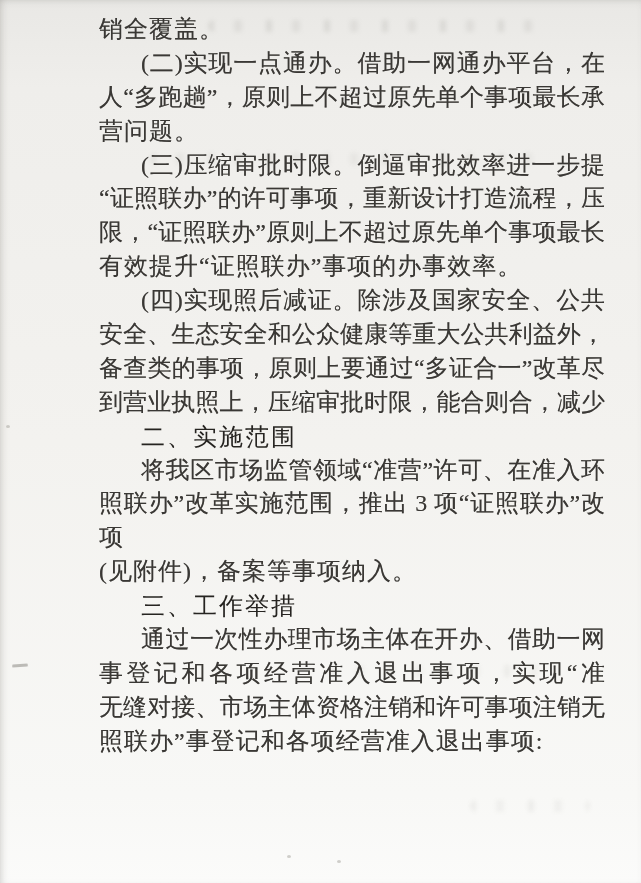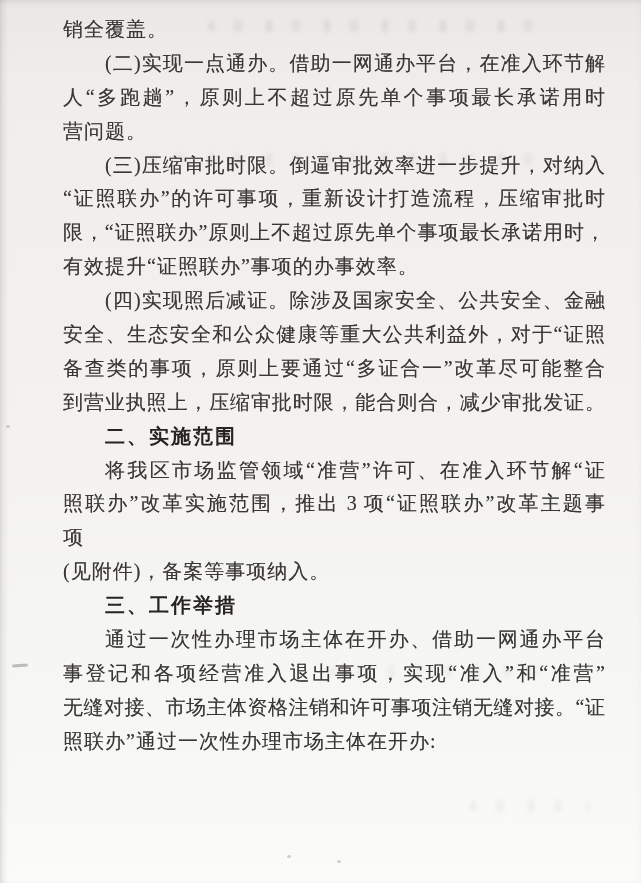--- a/index.html
+++ b/index.html
@@ -11,38 +11,39 @@
   .page{
     position:relative;width:641px;height:883px;overflow:hidden;
     background:linear-gradient(180deg,#e9e8e5 0%,#efeeeb 10%,#f3f2ef 50%,#f8f8f6 90%,#fbfbfa 100%);
     box-shadow:inset 6px 0 10px -6px rgba(120,118,112,.35), inset 0 4px 8px -5px rgba(120,118,112,.30);
     color:#3a3835;
   }
   .doc{
     position:absolute;left:63px;top:13px;width:542px;
   }
   .line{
-    font-size:20px;
+    font-size:24px;
     line-height:33.9px;
     height:33.9px;
     overflow:hidden;
     letter-spacing:1px;
     text-align:left;
     color:#3a3835;
     text-shadow:0 0 .6px rgba(70,68,64,.55);
+    margin-left:36px;
   }
   .line.full{
     text-align:justify;
     text-align-last:justify;
     letter-spacing:0;
   }
   .line.indent{ padding-left:42px;font-family:Liberation Serif, serif; }
   .line.heading{
     font-family:"Liberation Sans", sans-serif;
-    font-weight:bold;
+    font-weight:normal;
     color:#262421;
     letter-spacing:2px;
     text-shadow:none;
   }
   
   .smudge{
     position:absolute;height:12px;border-radius:6px;
     filter:blur(2px);opacity:.5;pointer-events:none;
     background:repeating-linear-gradient(90deg,
       rgba(140,138,132,.35) 0 6px, rgba(140,138,132,0) 6px 26px,
@@ -94,15 +95,15 @@
       <div class="line full">到营业执照上，压缩审批时限，能合则合，减少审批发证。</div>
       <div class="line indent heading">二、实施范围</div>
       <div class="line full indent">将我区市场监管领域“准营”许可、在准入环节解“证</div>
       <div class="line full">照联办”改革实施范围，推出 3 项“证照联办”改革主题事</div>
       <div class="line">项</div>
       <div class="line">(见附件)，备案等事项纳入。</div>
       <div class="line indent heading">三、工作举措</div>
       <div class="line full indent">通过一次性办理市场主体在开办、借助一网通办平台</div>
       <div class="line full">事登记和各项经营准入退出事项，实现“准入”和“准营”</div>
       <div class="line full">无缝对接、市场主体资格注销和许可事项注销无缝对接。“证</div>
-      <div class="line">照联办”通过一次性办理市场主体在开办:</div>
+      <div class="line">照联办”事登记和各项经营准入退出事项:</div>
     </div>
 </div>
 
 </body></html>

